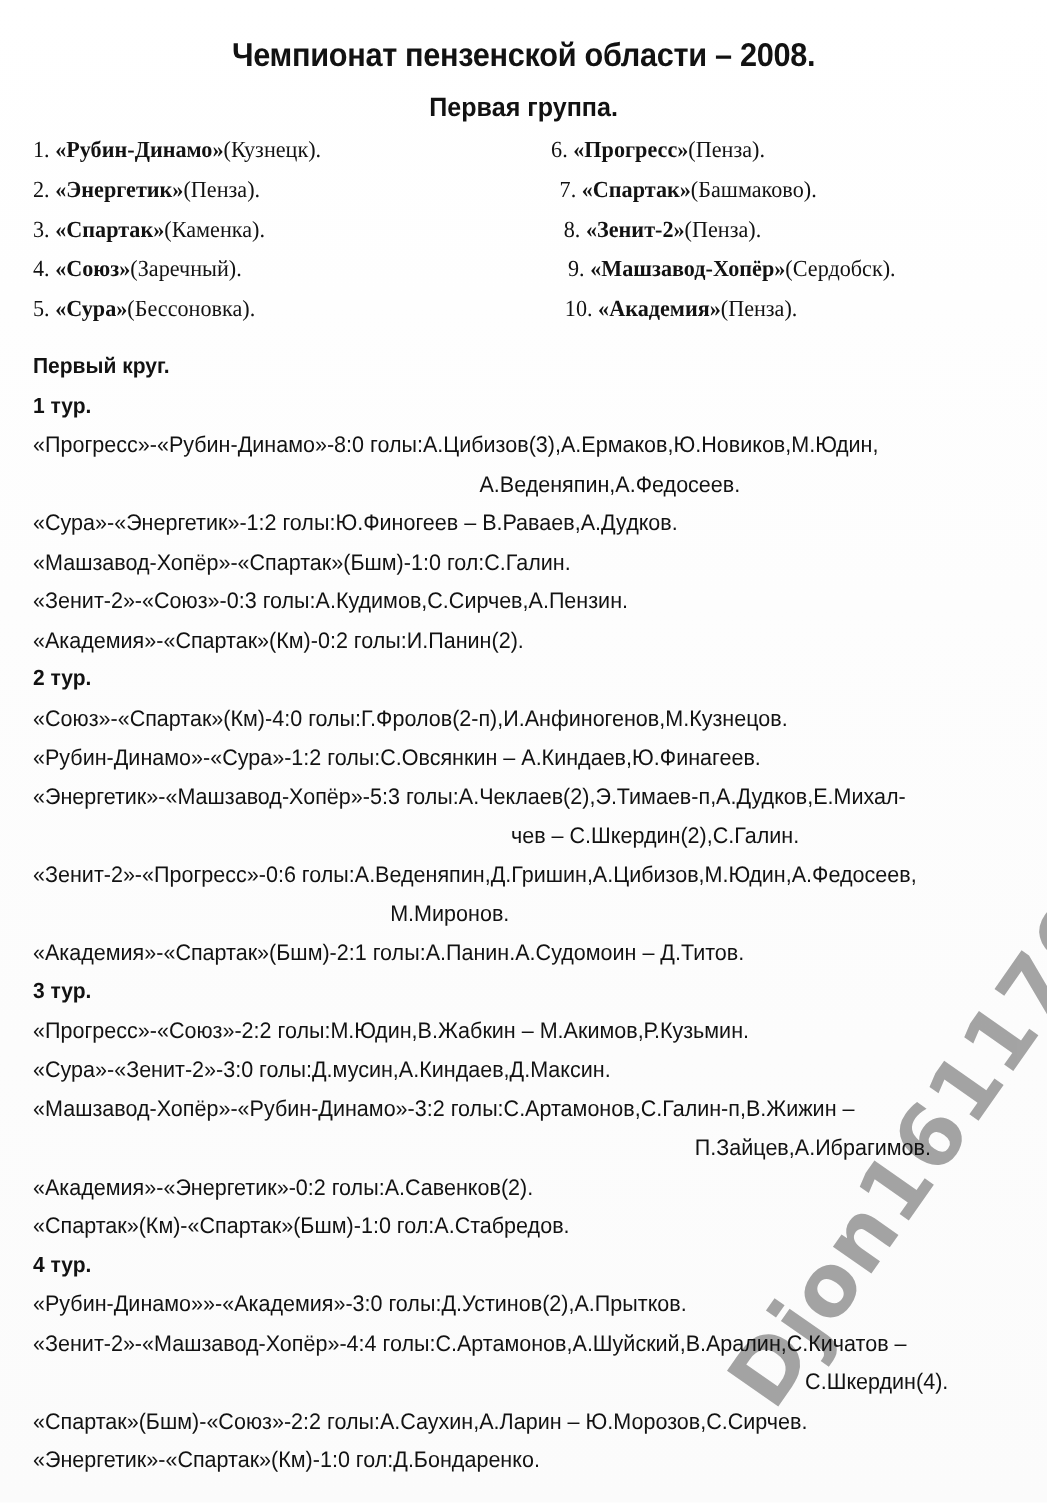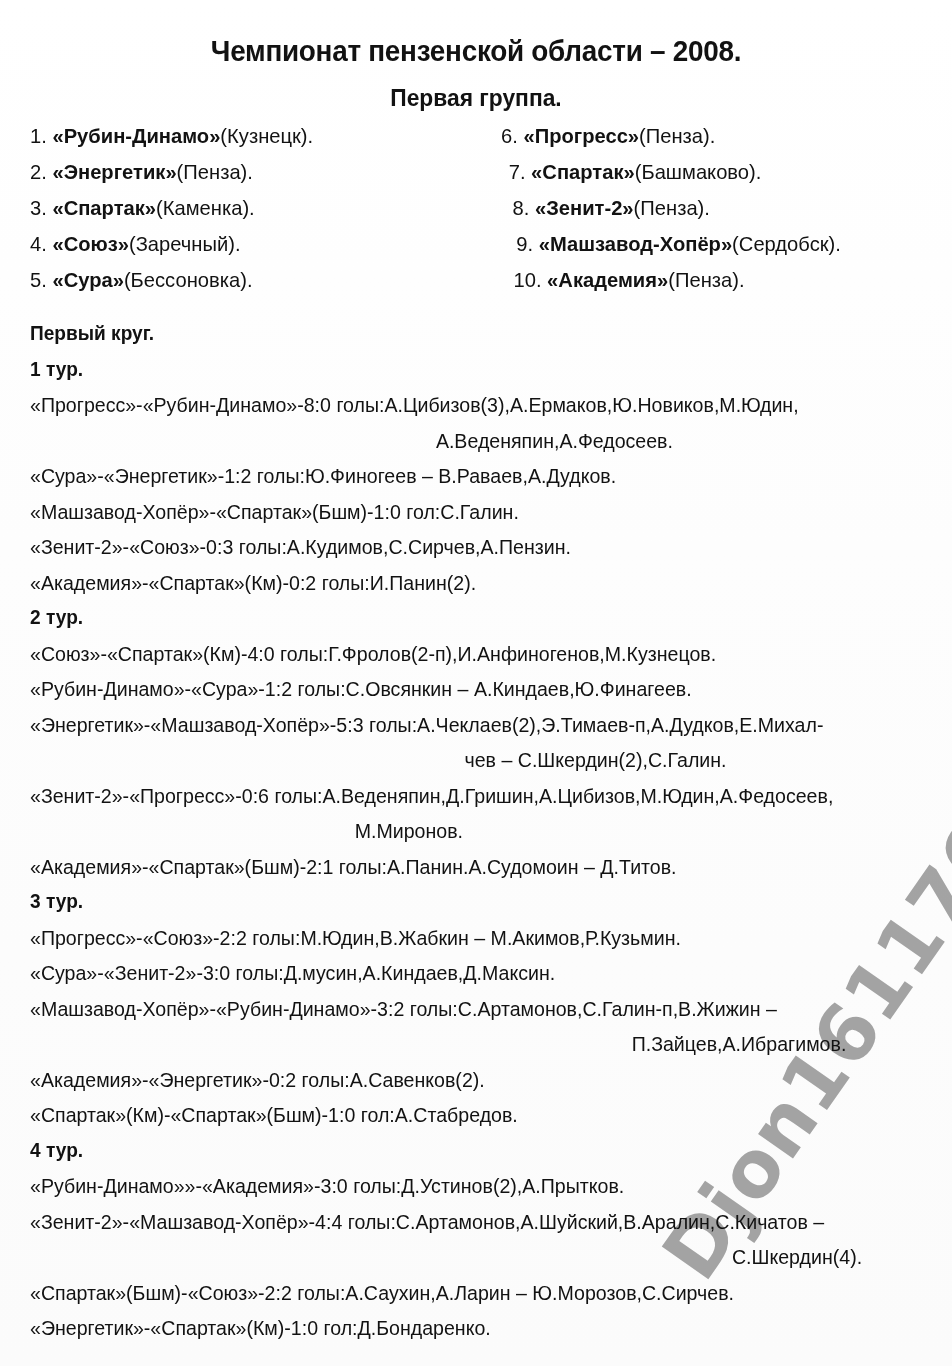--- a/index.html
+++ b/index.html
@@ -75,20 +75,21 @@
     transform: scaleX(0.95);
   }
 
   
   .teams {
     position: absolute;
     top: 118px;
     left: 0;
     width: 952px;
     height: 182px;
+    font-family: Liberation Serif, serif;
   }
   .team-col {
     position: absolute;
     top: 0;
   }
   .team-col.left  { left: 30px;  }
   .team-col.right { left: 501px; }
 
   .team-item {
     height: 36px;

